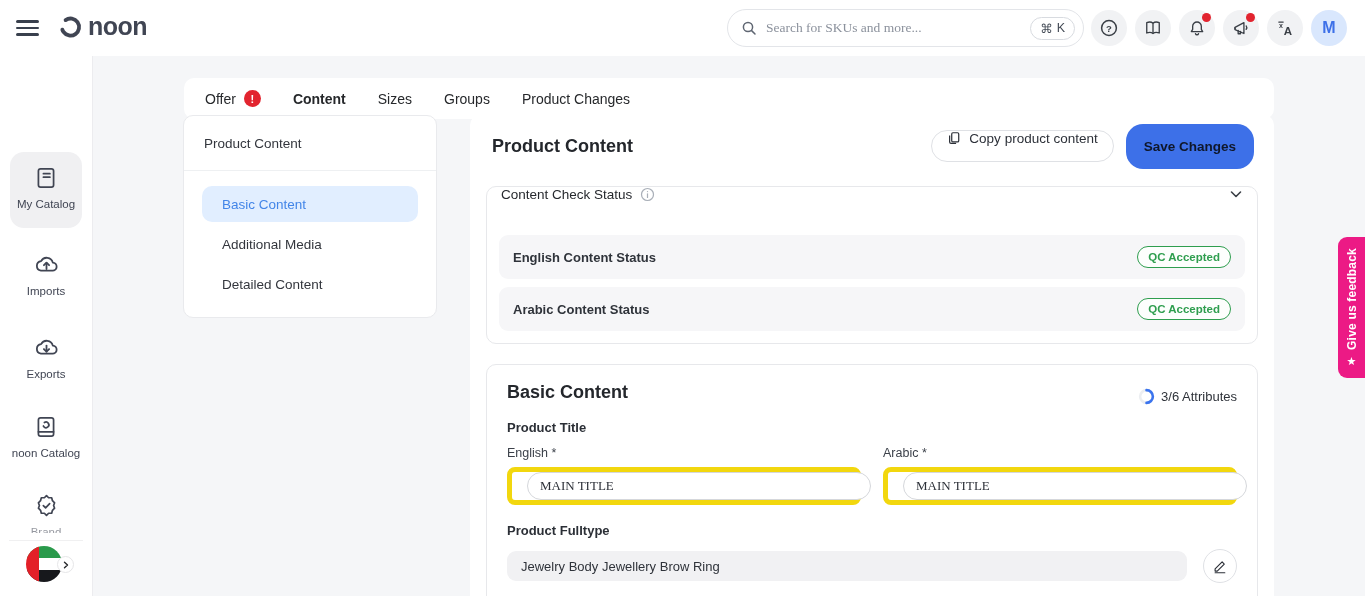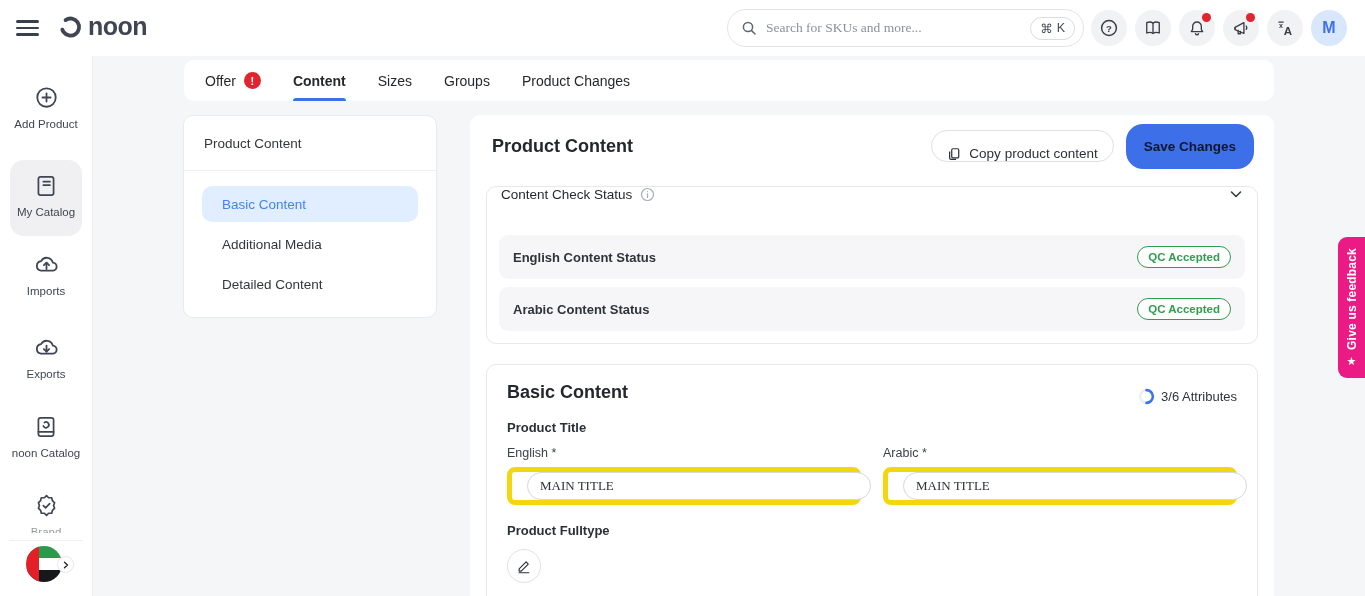--- a/index.html
+++ b/index.html
@@ -23,49 +23,49 @@
   .kbd { display:flex; align-items:center; gap:4px; border:1px solid #d8dbe0; border-radius:13px; padding:3px 9px; font-size:12.5px; color:#434a55; }
   .hdr-icons { position:absolute; right:18px; top:10px; display:flex; gap:8px; }
   .icon-btn { width:36px; height:36px; border-radius:50%; background:#f1f2f4; display:grid; place-items:center; position:relative; cursor:pointer; }
   .icon-btn.avatar { background:#d9e7fd; color:var(--accent,#3d70e8); font-size:16px; font-weight:700; }
   .dot { position:absolute; top:3px; right:4px; width:9px; height:9px; border-radius:50%; background:var(--danger,#e2242f); }
 
   
   .sidebar { position:absolute; top:56px; left:0; width:93px; bottom:0; background:#fff; border-right:1px solid #ececef; z-index:5; }
   .side-item { position:absolute; left:0; width:92px; display:flex; flex-direction:column; align-items:center; gap:7px; font-size:11.5px; color:#404553; cursor:pointer; text-align:center; }
   .side-item svg { stroke:#404553; }
-  .active-block { position:absolute; top:104px; left:10px; width:72px; height:76px; background:#f0f0f2; border-radius:14px; display:flex; flex-direction:column; align-items:center; padding-top:13px; gap:7px; font-size:11.5px; color:#404553; cursor:pointer; }
+  .active-block { position:absolute; top:96px; left:10px; width:72px; height:76px; background:#f0f0f2; border-radius:14px; display:flex; flex-direction:column; align-items:center; padding-top:13px; gap:7px; font-size:11.5px; color:#404553; cursor:pointer; }
   .clipped-label { height:7px; overflow:hidden; opacity:.55; }
   .side-divider { position:absolute; top:484px; left:9px; right:9px; border-top:1px solid #f0f0f1; }
   .flag-wrap { position:absolute; top:490px; left:26px; width:44px; height:38px; cursor:pointer; }
   .flag { width:36px; height:36px; border-radius:50%; overflow:hidden; position:relative; }
   .flag-bands { position:absolute; inset:0; background:linear-gradient(to bottom,#2a9a4b 0 33%,#ffffff 33% 66%,#17181c 66% 100%); }
   .flag-red { position:absolute; left:0; top:0; bottom:0; width:36%; background:#e32028; }
   .flag-more { position:absolute; right:-4px; top:10px; width:17px; height:17px; border-radius:50%; background:#fff; border:1px solid #e6e6e8; display:grid; place-items:center; }
 
   
   .main-bg { position:absolute; left:93px; top:56px; right:0; bottom:0; background:#f5f6f8; overflow:hidden; }
 
-  .tab-panel { position:absolute; left:91px; top:4px; width:1090px; height:41px; background:#fff; border-radius:10px; display:flex; align-items:center; padding-left:21px; gap:32px; }
+  .tab-panel { position:absolute; left:91px; top:22px; width:1090px; height:41px; background:#fff; border-radius:10px; display:flex; align-items:center; padding-left:21px; gap:32px; }
   .tab { font-size:14px; color:#26282b; height:100%; display:flex; align-items:center; gap:8px; position:relative; cursor:pointer; }
   .tab.active { font-weight:700; }
   .tab.active .underline { position:absolute; bottom:0; left:0; right:0; height:3px; background:var(--accent,#3d70e8); border-radius:3px 3px 0 0; }
   .tab-badge { width:17px; height:17px; border-radius:50%; background:var(--danger,#e2242f); color:#fff; font-size:11px; font-weight:700; display:grid; place-items:center; }
 
   .nav-card { position:absolute; left:90px; top:59px; width:254px; height:203px; background:#fff; border:1px solid #e9eaed; border-radius:10px; }
   .nav-title { height:55px; display:flex; align-items:center; padding:0 20px; font-size:13.5px; color:#33363d; border-bottom:1px solid #eef0f2; }
   .nav-items { padding:15px 18px; }
   .nav-item { height:36px; display:flex; align-items:center; padding:0 20px; border-radius:10px; font-size:13.5px; color:#33363d; margin-bottom:4px; cursor:pointer; }
   .nav-item.active { background:var(--accent-light,#e1eeff); color:#4285e8; }
 
   .main-panel { position:absolute; left:377px; top:59px; width:804px; bottom:-40px; background:#fff; border-radius:10px 10px 0 0; }
   .panel-head { display:flex; align-items:center; height:62px; padding:0 20px 0 22px; }
   .panel-title { font-size:18px; font-weight:700; color:#24272c; }
   .head-actions { margin-left:auto; display:flex; align-items:center; gap:12px; }
-  .btn-copy { height:32px; border:1px solid #dfe1e5; border-radius:17px; background:#fff; display:flex; align-items:flex-end; gap:8px; padding:0 15px; font-size:13.5px; color:#2d3139; cursor:pointer; }
+  .btn-copy { height:32px; border:1px solid #dfe1e5; border-radius:17px; background:#fff; display:flex; align-items:flex-start; gap:8px; padding:0 15px; font-size:13.5px; color:#2d3139; cursor:pointer; }
   .btn-save { height:45px; border:none; border-radius:17px; background:var(--accent,#3d70e8); color:#0f172a; font-size:13.5px; font-weight:600; padding:0 18px; cursor:pointer; }
 
   .status-card { margin:9px 16px 0; border:1px solid #e7e8eb; border-radius:10px; }
   .status-head { height:46px; display:flex; align-items:flex-start; gap:8px; padding:0 14px; font-size:13.5px; font-weight:400; color:#26292e; cursor:pointer; }
   .status-rows { padding:2px 12px 12px; }
   .status-row { height:44px; background:#f6f6f8; border-radius:9px; display:flex; align-items:center; padding:0 14px; margin-bottom:8px; font-size:13px; font-weight:600; color:#2f333a; }
   .status-row:last-child { margin-bottom:0; }
   .qc-badge { margin-left:auto; border:1px solid var(--success,#2f9e4f); color:var(--success,#2f9e4f); font-size:11.5px; font-weight:600; padding:4px 10px; border-radius:13px; background:#fdfefd; }
 
   .basic-card { margin:20px 16px 0; border:1px solid #e7e8eb; border-radius:10px; padding:17px 20px 30px; }
@@ -155,28 +155,20 @@
         <text x="13" y="16.6" text-anchor="middle" font-size="11.5" font-weight="bold" font-family="Liberation Sans, sans-serif">A</text>
       </svg>
     </div>
     <div class="icon-btn avatar">
       <span>M</span>
     </div>
   </div>
 </div>
 
 <div class="sidebar">
-  <div class="side-item" style="top:28px">
-    <svg width="27" height="27" viewBox="0 0 24 24" fill="none" stroke-width="1.6">
-      <circle cx="12" cy="12" r="8.2"></circle>
-        <line x1="12" y1="8.4" x2="12" y2="15.6" stroke-linecap="round"></line>
-        <line x1="8.4" y1="12" x2="15.6" y2="12" stroke-linecap="round"></line>
-    </svg>
-    <span>Add Product</span>
-  </div>
 
   <div class="active-block">
     <svg width="26" height="26" viewBox="0 0 24 24" fill="none" stroke="#404553" stroke-width="1.6" stroke-linecap="round" stroke-linejoin="round">
       <rect x="5" y="3.6" width="14" height="16.8" rx="2"></rect>
         <line x1="9.6" y1="8" x2="15.6" y2="8"></line>
         <line x1="9.6" y1="11.2" x2="15.6" y2="11.2"></line>
     </svg>
     <span>My Catalog</span>
   </div>
 
@@ -326,20 +318,21 @@
         <div class="field">
           <div class="field-label">Arabic *</div>
           <div class="yellow-wrap">
             <input type="text" value="MAIN TITLE" style="">
           </div>
         </div>
       </div>
 
       <div class="ft-label">Product Fulltype</div>
       <div class="ft-row">
+        <div class="ft-input">Jewelry Body Jewellery Brow Ring</div>
         <button class="edit-btn">
           <svg width="16" height="16" viewBox="0 0 18 18" fill="none" stroke="#2d3139" stroke-width="1.3" stroke-linecap="round" stroke-linejoin="round">
             <path d="M3.5 12.3 L11.4 4.4 l2.4 2.4 L5.9 14.7 H3.5 z"></path>
               <line x1="3.5" y1="16.6" x2="14.4" y2="16.6"></line>
           </svg>
         </button>
       </div>
     </div>
   </div>
 </div>

